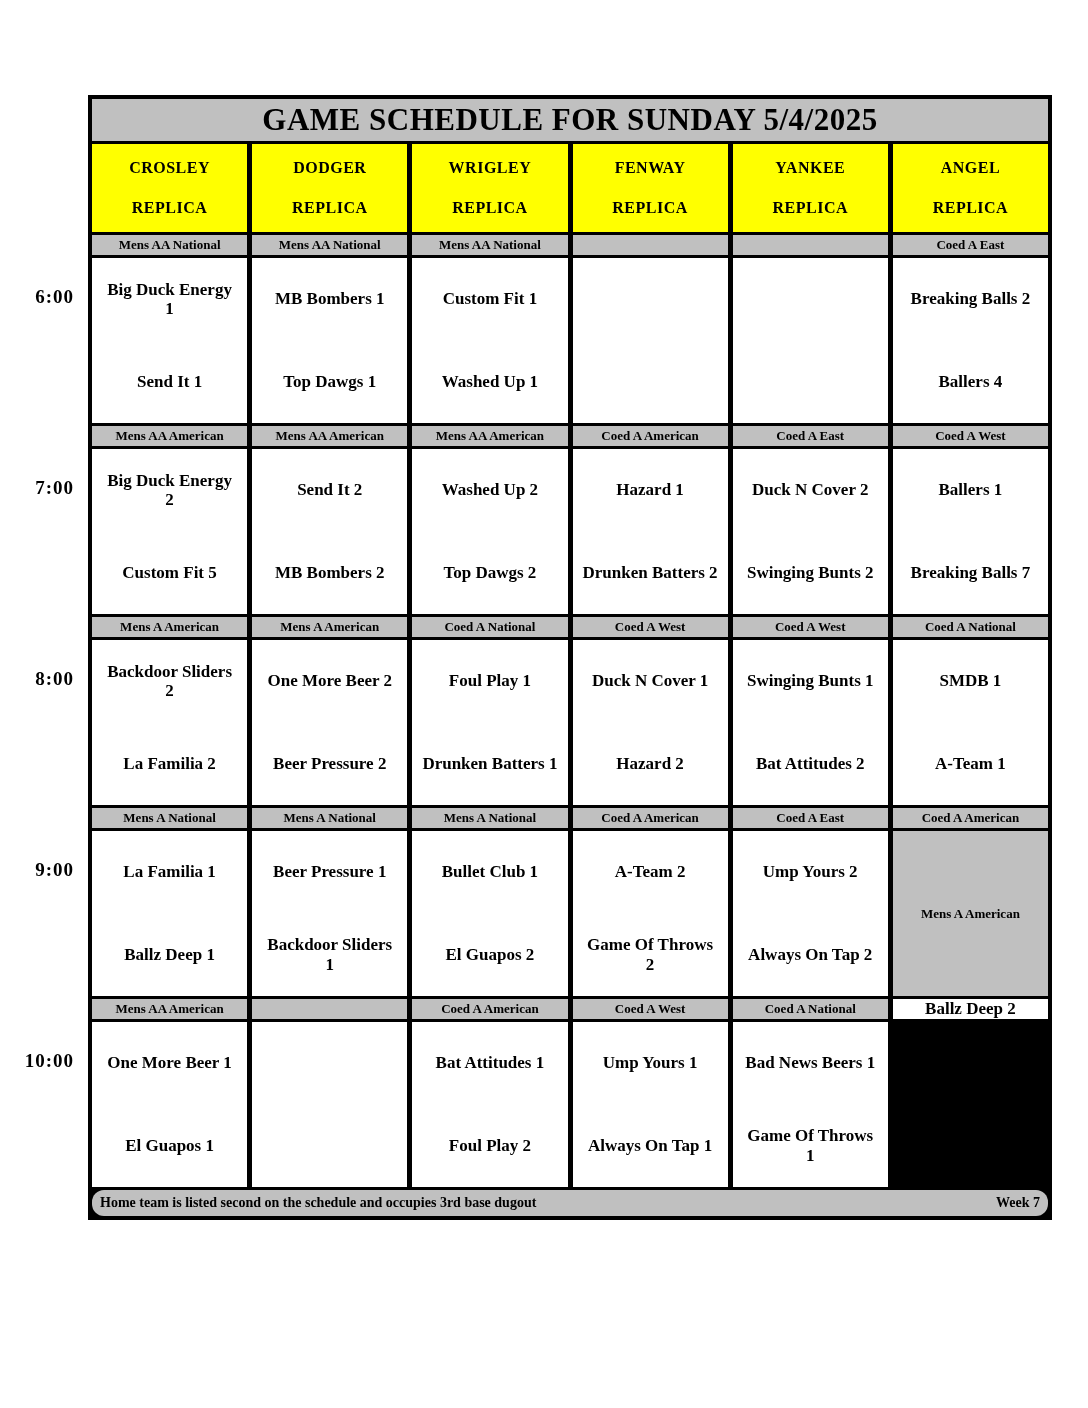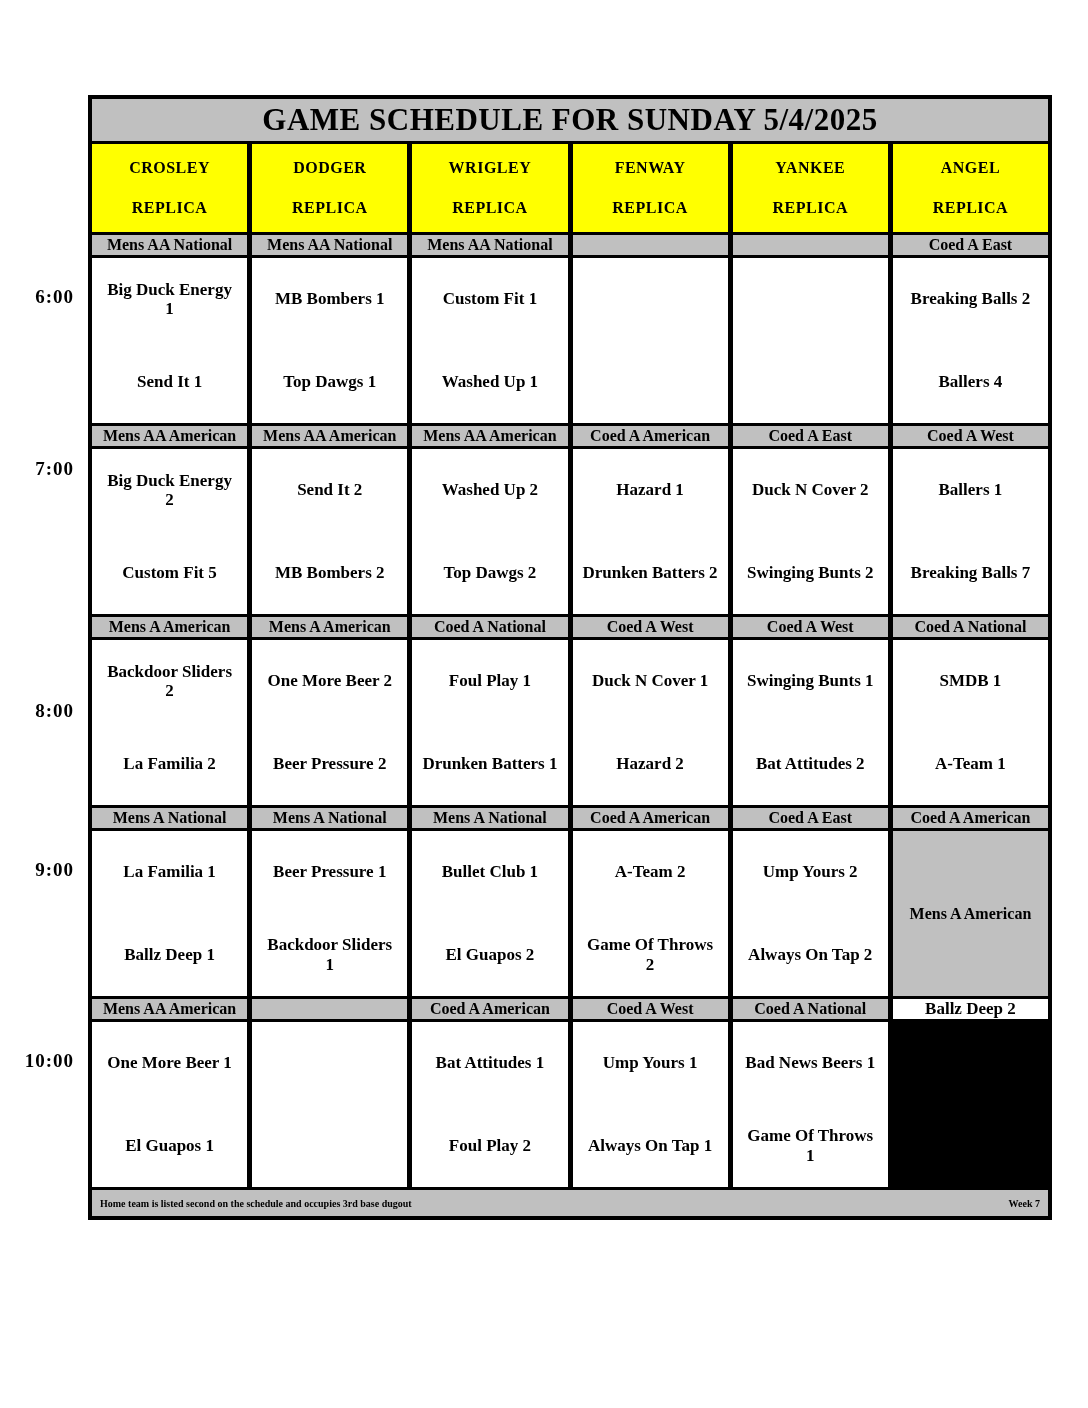--- a/index.html
+++ b/index.html
@@ -27,38 +27,38 @@
     font-weight:bold;font-size:31px;letter-spacing:.5px;white-space:nowrap;
   }
   .park{
     background:var(--yellow);
     display:grid;grid-template-rows:1fr 1fr;place-items:center;
     font-weight:bold;font-size:16px;letter-spacing:.5px;padding:4px 4px;
   }
   .band{
     background:var(--silver);
     display:flex;align-items:center;justify-content:center;
-    font-weight:bold;font-size:16px;
+    font-weight:bold;font-size:13px;
   }
   .game{background:#fff;display:grid;grid-template-rows:1fr 1fr;}
   .team{
     display:flex;align-items:center;justify-content:center;
     text-align:center;font-weight:bold;font-size:17px;line-height:1.15;
     padding:0 10px;
   }
   .footer{
     grid-column:1/-1;background:var(--silver);
     display:flex;justify-content:space-between;align-items:center;
-    font-weight:bold;font-size:10px;padding:0 8px;box-sizing:border-box;
+    font-weight:bold;font-size:14px;padding:0 8px;box-sizing:border-box;border-radius:12px;
   }
   .time{
     position:absolute;left:0;width:74px;text-align:right;
     font-weight:bold;font-size:19px;letter-spacing:1px;
   }
-  .t0{top:286px}.t1{top:458px}.t2{top:700px}.t3{top:859px}.t4{top:1050px}
+  .t0{top:286px}.t1{top:477px}.t2{top:668px}.t3{top:859px}.t4{top:1050px}
 </style>
 </head>
 <body>
 
 <div class="page">
 
   <div class="time t0">6:00</div>
   <div class="time t1">7:00</div>
   <div class="time t2">8:00</div>
   <div class="time t3">9:00</div>

